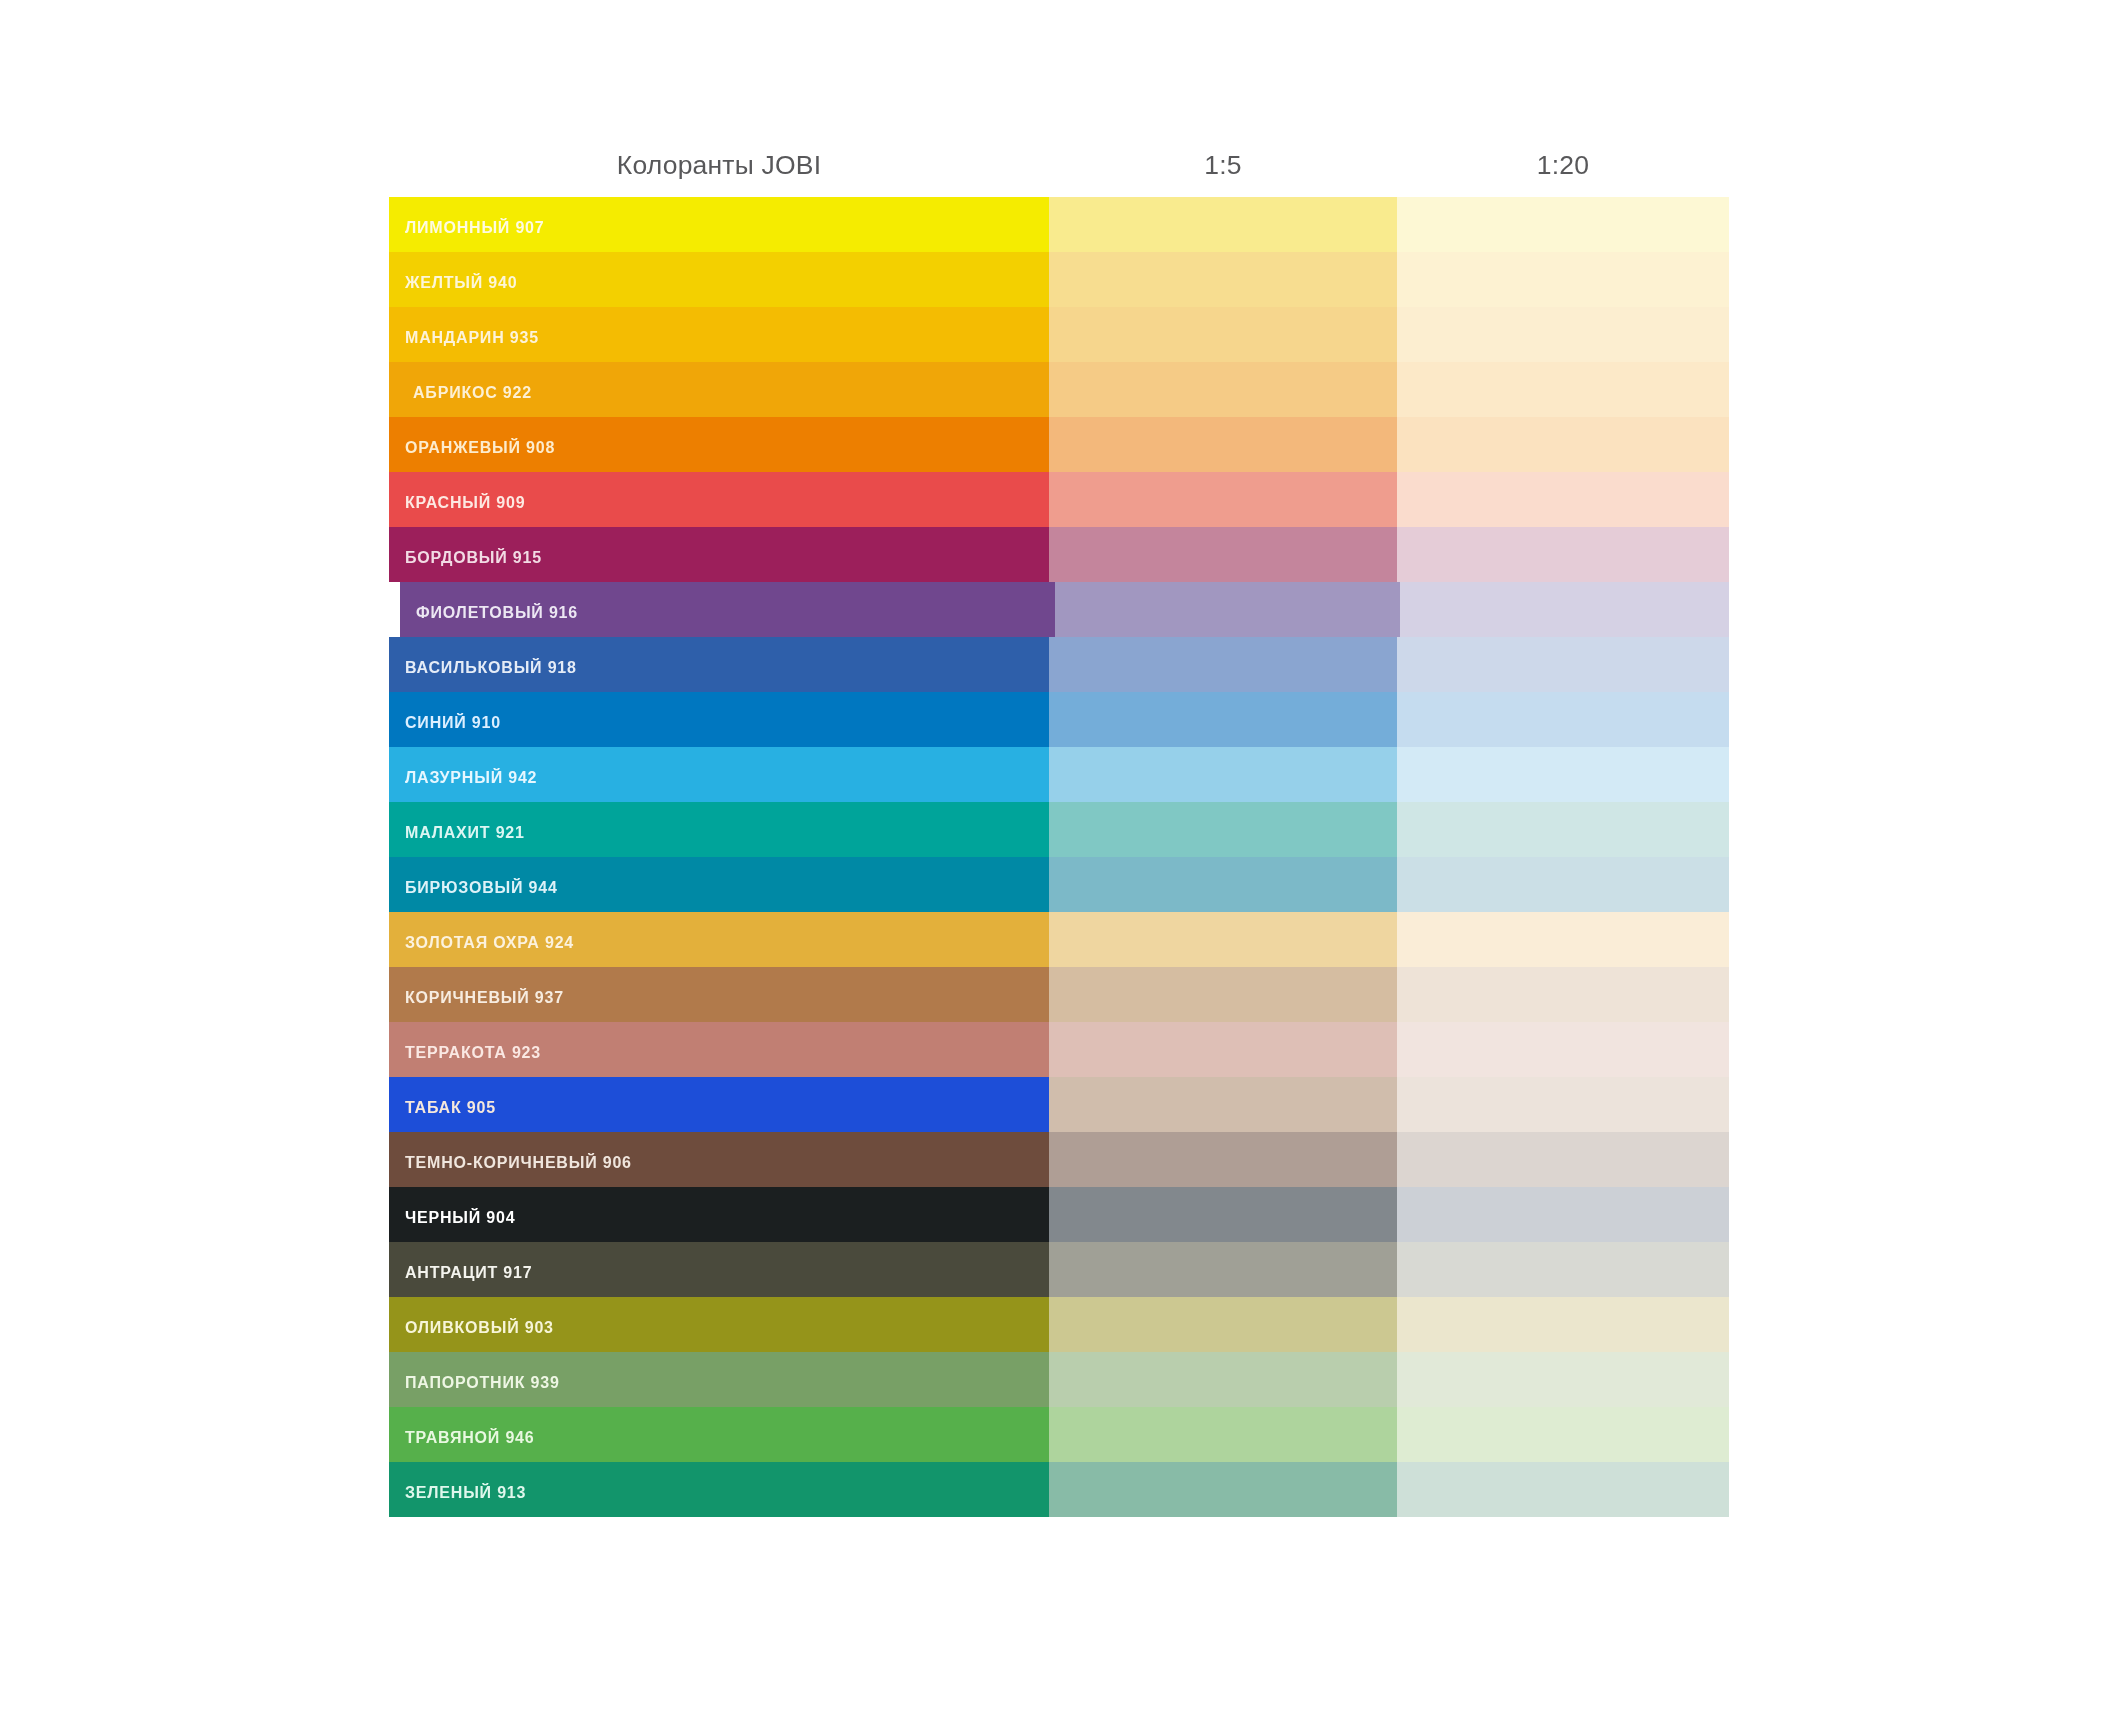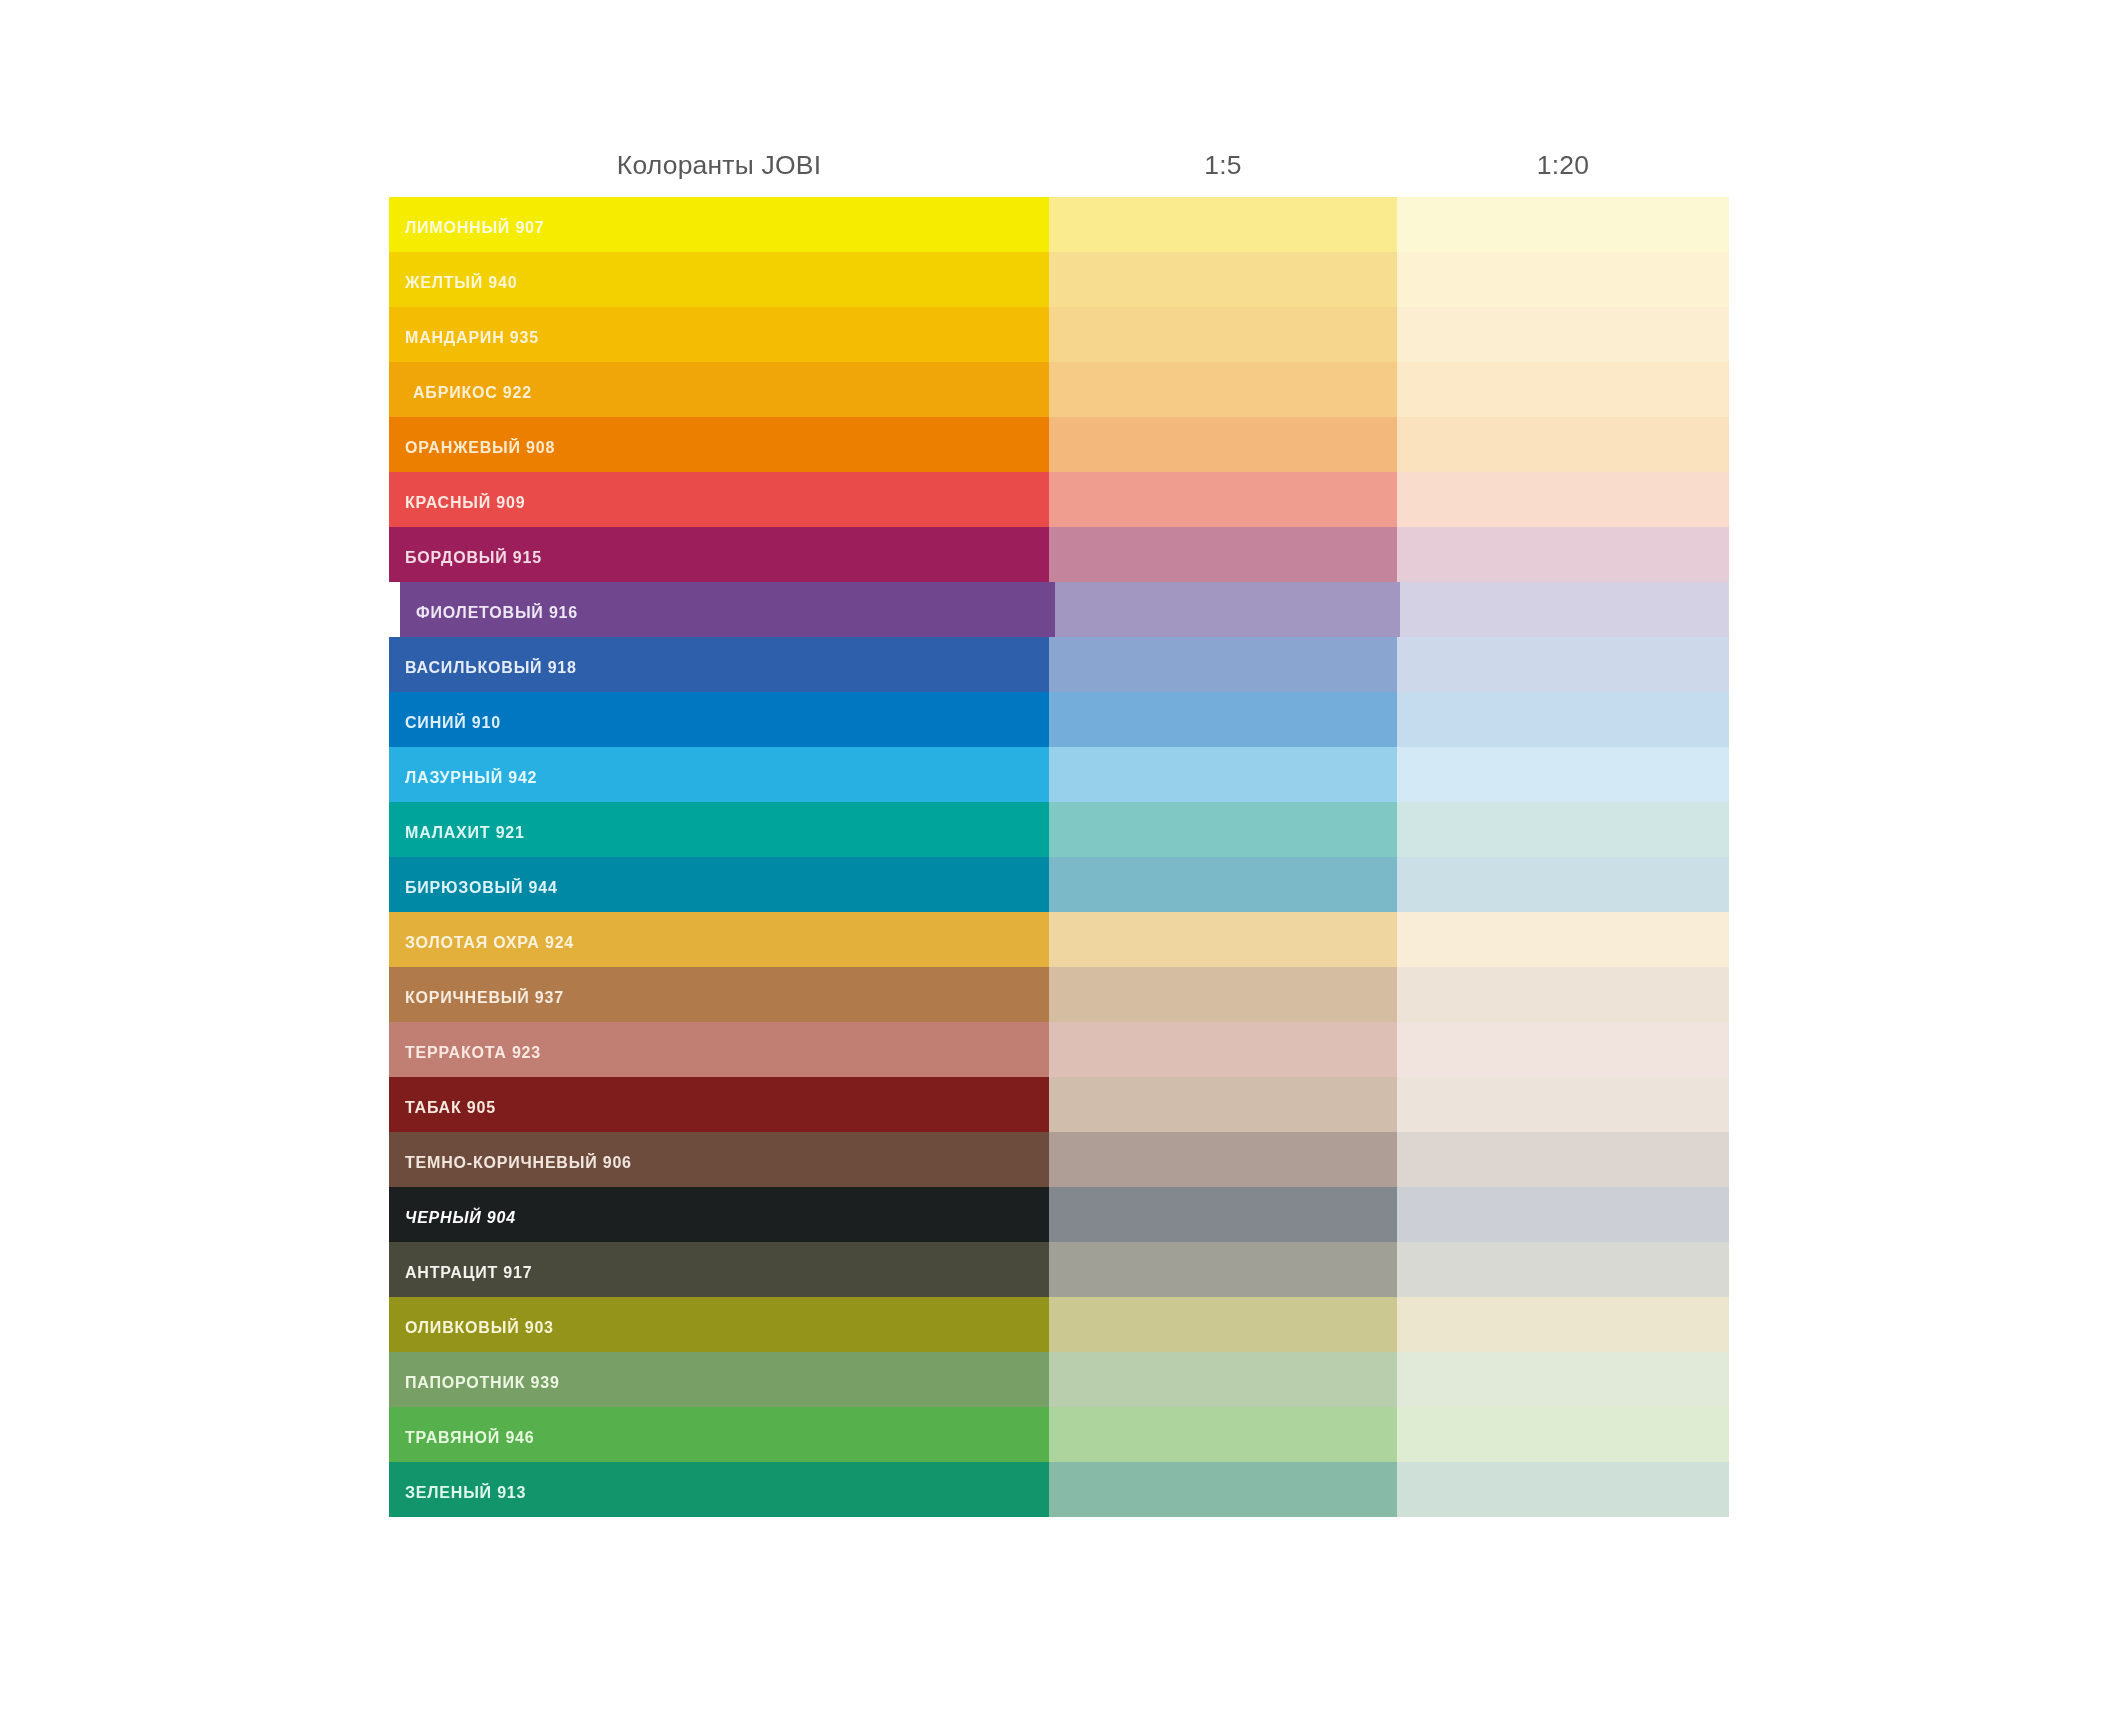--- a/index.html
+++ b/index.html
@@ -196,35 +196,35 @@
         <div class="cell cell-r2" style="background: rgb(238, 227, 215);"></div>
       </div>
       <div class="swatch-row">
         <div class="cell cell-base" style="background: rgb(193, 127, 115);">
           <span class="swatch-label" style="color: rgb(250, 232, 227);">ТЕРРАКОТА 923</span>
         </div>
         <div class="cell cell-r1" style="background: rgb(222, 191, 182);"></div>
         <div class="cell cell-r2" style="background: rgb(241, 228, 223);"></div>
       </div>
       <div class="swatch-row">
-        <div class="cell cell-base" style="background: #7f1d1d;">
+        <div class="cell cell-base" style="background: #1d4ed8;">
           <span class="swatch-label" style="color: rgb(245, 232, 220);">ТАБАК 905</span>
         </div>
         <div class="cell cell-r1" style="background: rgb(208, 189, 172);"></div>
         <div class="cell cell-r2" style="background: rgb(236, 227, 219);"></div>
       </div>
       <div class="swatch-row">
         <div class="cell cell-base" style="background: rgb(110, 76, 61);">
           <span class="swatch-label" style="color: rgb(240, 230, 222);">ТЕМНО-КОРИЧНЕВЫЙ 906</span>
         </div>
         <div class="cell cell-r1" style="background: rgb(175, 158, 149);"></div>
         <div class="cell cell-r2" style="background: rgb(220, 213, 208);"></div>
       </div>
       <div class="swatch-row">
-        <div class="cell cell-base" style="background: rgb(27, 31, 32); font-style: italic;">
+        <div class="cell cell-base" style="background: rgb(27, 31, 32);">
           <span class="swatch-label" style="color: rgb(255, 255, 255);">ЧЕРНЫЙ 904</span>
         </div>
         <div class="cell cell-r1" style="background: rgb(130, 136, 141);"></div>
         <div class="cell cell-r2" style="background: rgb(204, 208, 214);"></div>
       </div>
       <div class="swatch-row">
         <div class="cell cell-base" style="background: rgb(74, 74, 60);">
           <span class="swatch-label" style="color: rgb(244, 244, 238);">АНТРАЦИТ 917</span>
         </div>
         <div class="cell cell-r1" style="background: rgb(160, 160, 150);"></div>

